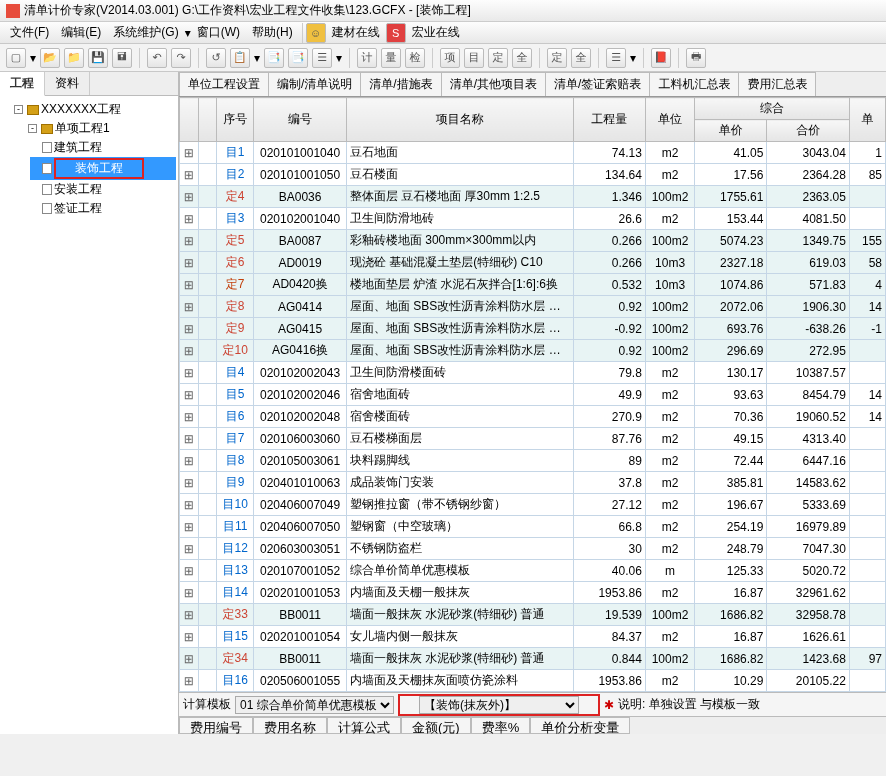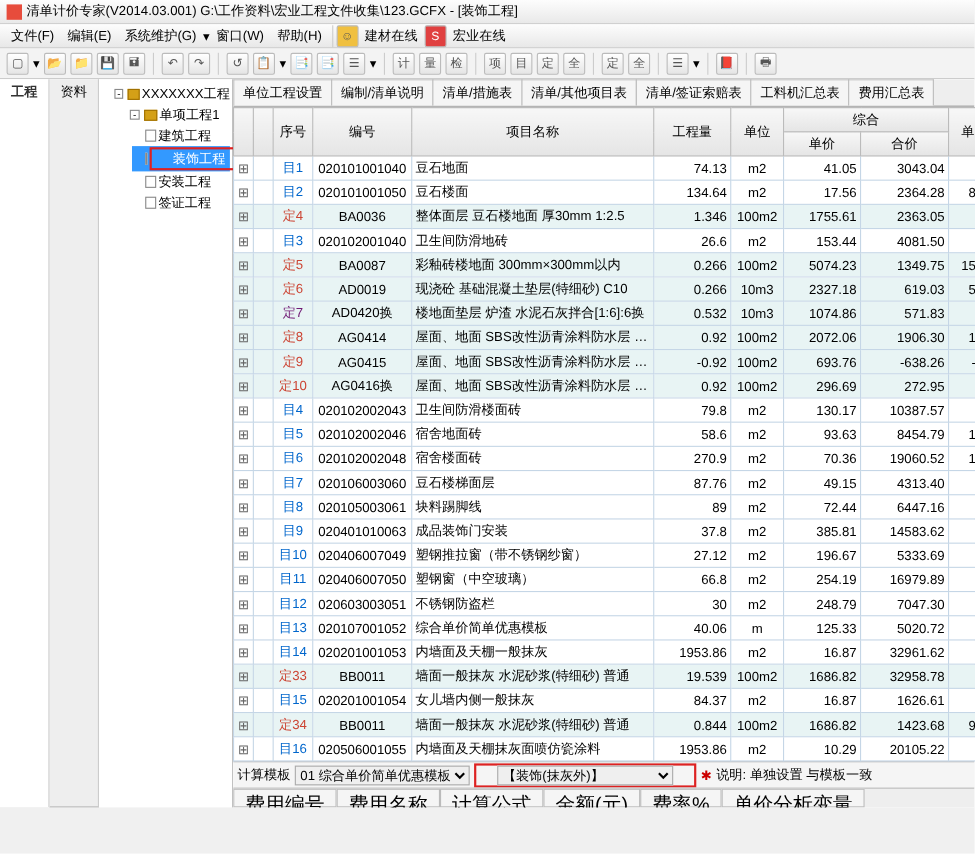--- a/index.html
+++ b/index.html
@@ -5,21 +5,21 @@
 * { margin: 0; padding: 0; box-sizing: border-box; font-family: "Microsoft YaHei", SimSun, sans-serif; font-size: 12px; }
 body { background: #f0f0f0; width: 886px; height: 776px; overflow: hidden; }
 .title-bar { background: linear-gradient(#fdfdfd, #e9e9e9); height: 22px; display: flex; align-items: center; padding: 0 6px; border-bottom: 1px solid #ccc; }
 .title-bar .ico { width: 14px; height: 14px; background: #e74c3c; margin-right: 4px; }
 .menu-bar { background: linear-gradient(#fdfdfd, #e8e8e8); height: 22px; display: flex; align-items: center; padding: 0 4px; border-bottom:1px solid #c8c8c8; }
 .menu-item { padding: 2px 6px; cursor: default; }
 .toolbar { background: #f3f3f3; height: 28px; display: flex; align-items: center; padding: 0 6px; border-bottom:1px solid #c8c8c8; gap:4px; }
 .tb-btn { width:20px; height:20px; border:1px solid #bbb; background:linear-gradient(#fff,#e5e5e5); border-radius:2px; display:flex; align-items:center; justify-content:center; font-size:11px; color:#555; }
 .tb-sep { width:1px; height:20px; background:#ccc; margin:0 3px; }
 .main { display:flex; height: calc(100% - 72px - 24px - 18px); }
-.left-pane { width:212px; background:#fff; border-right:1px solid #bbb; display:flex; }
+.left-pane { width:179px; background:#fff; border-right:1px solid #bbb; display:flex; flex-direction:column; }
 .left-tabs { display:flex; border-bottom:1px solid #bbb; background:#eee; }
 .left-tab { padding:3px 10px; border-right:1px solid #ccc; }
 .left-tab.active { background:#fff; border-bottom:1px solid #fff; margin-bottom:-1px; font-weight:bold; color:#333; }
 .tree { padding:4px 2px; overflow:auto; flex:1; }
 .tree-node { padding:1px 0 1px 12px; white-space:nowrap; display:flex; align-items:center; gap:2px; }
 .tree-node .toggle { width:9px; height:9px; border:1px solid #888; font-size:9px; line-height:7px; text-align:center; margin-right:2px; }
 .tree-node .fico { width:12px; height:10px; background:#d4a017; border:1px solid #a07000; }
 .tree-node .pico { width:10px; height:11px; background:#fff; border:1px solid #888; }
 .tree-node.selected { background:#3399ff; color:#fff; }
 .hl-red { border:2px solid #d22; padding:0 19px; }
@@ -33,21 +33,21 @@
 .grid th { background:linear-gradient(#f7f7f7,#e5e5e5); border:1px solid #bbb; padding:2px 3px; font-weight:normal; font-size:12px; }
 .grid td { border:1px solid #c5d6e6; padding:2px 3px; height:17px; font-size:12px; white-space:nowrap; overflow:hidden; text-overflow:ellipsis; }
 .grid td.num { text-align:right; }
 .grid td.ctr { text-align:center; }
 .exp-cell { width:18px; text-align:center; color:#666; }
 .row-ding { background:#e8f4f4; }
 .row-mu { background:#fff; }
 .bottom-panel { background:#f5f5f5; border-top:1px solid #bbb; padding:2px 4px; display:flex; align-items:center; gap:4px; height:24px; }
 .bottom-panel select,.bottom-panel input { font-size:12px; border:1px solid #aaa; height:18px; }
 .bottom-tabs { display:flex; background:#eee; border-top:1px solid #bbb; height:18px; }
-.bottom-tab { padding:1px 10px; border:1px solid #bbb; background:#f5f5f5; font-size:18px; }
+.bottom-tab { padding:1px 10px; border:1px solid #bbb; background:#f5f5f5; font-size:13px; }
 </style>
 </head>
 <body>
 
 <div class="title-bar">
   <span class="ico"></span>
   <span>清单计价专家(V2014.03.001) G:\工作资料\宏业工程文件收集\123.GCFX - [装饰工程]</span>
 </div>
 
 <div class="menu-bar">
@@ -244,21 +244,21 @@
               <td>现浇砼 基础混凝土垫层(特细砂) C10</td>
               <td class="num">0.266</td>
               <td class="ctr">10m3</td>
               <td class="num">2327.18</td>
               <td class="num">619.03</td>
               <td class="num">58</td>
             </tr>
             <tr class="row-ding">
               <td class="exp-cell">⊞</td>
               <td class="exp-cell"></td>
-              <td class="ctr" style="color:#701a75">定7</td>
+              <td class="ctr" style="color:#c2410c">定7</td>
               <td class="ctr">AD0420换</td>
               <td>楼地面垫层 炉渣 水泥石灰拌合[1:6]:6换</td>
               <td class="num">0.532</td>
               <td class="ctr">10m3</td>
               <td class="num">1074.86</td>
               <td class="num">571.83</td>
               <td class="num">4</td>
             </tr>
             <tr class="row-ding">
               <td class="exp-cell">⊞</td>
@@ -307,21 +307,21 @@
               <td class="num">130.17</td>
               <td class="num">10387.57</td>
               <td class="num"></td>
             </tr>
             <tr class="row-mu">
               <td class="exp-cell">⊞</td>
               <td class="exp-cell"></td>
               <td class="ctr" style="color:#06c">目5</td>
               <td class="ctr">020102002046</td>
               <td>宿舍地面砖</td>
-              <td class="num">58.6</td>
+              <td class="num">49.9</td>
               <td class="ctr">m2</td>
               <td class="num">93.63</td>
               <td class="num">8454.79</td>
               <td class="num">14</td>
             </tr>
             <tr class="row-mu">
               <td class="exp-cell">⊞</td>
               <td class="exp-cell"></td>
               <td class="ctr" style="color:#06c">目6</td>
               <td class="ctr">020102002048</td>

